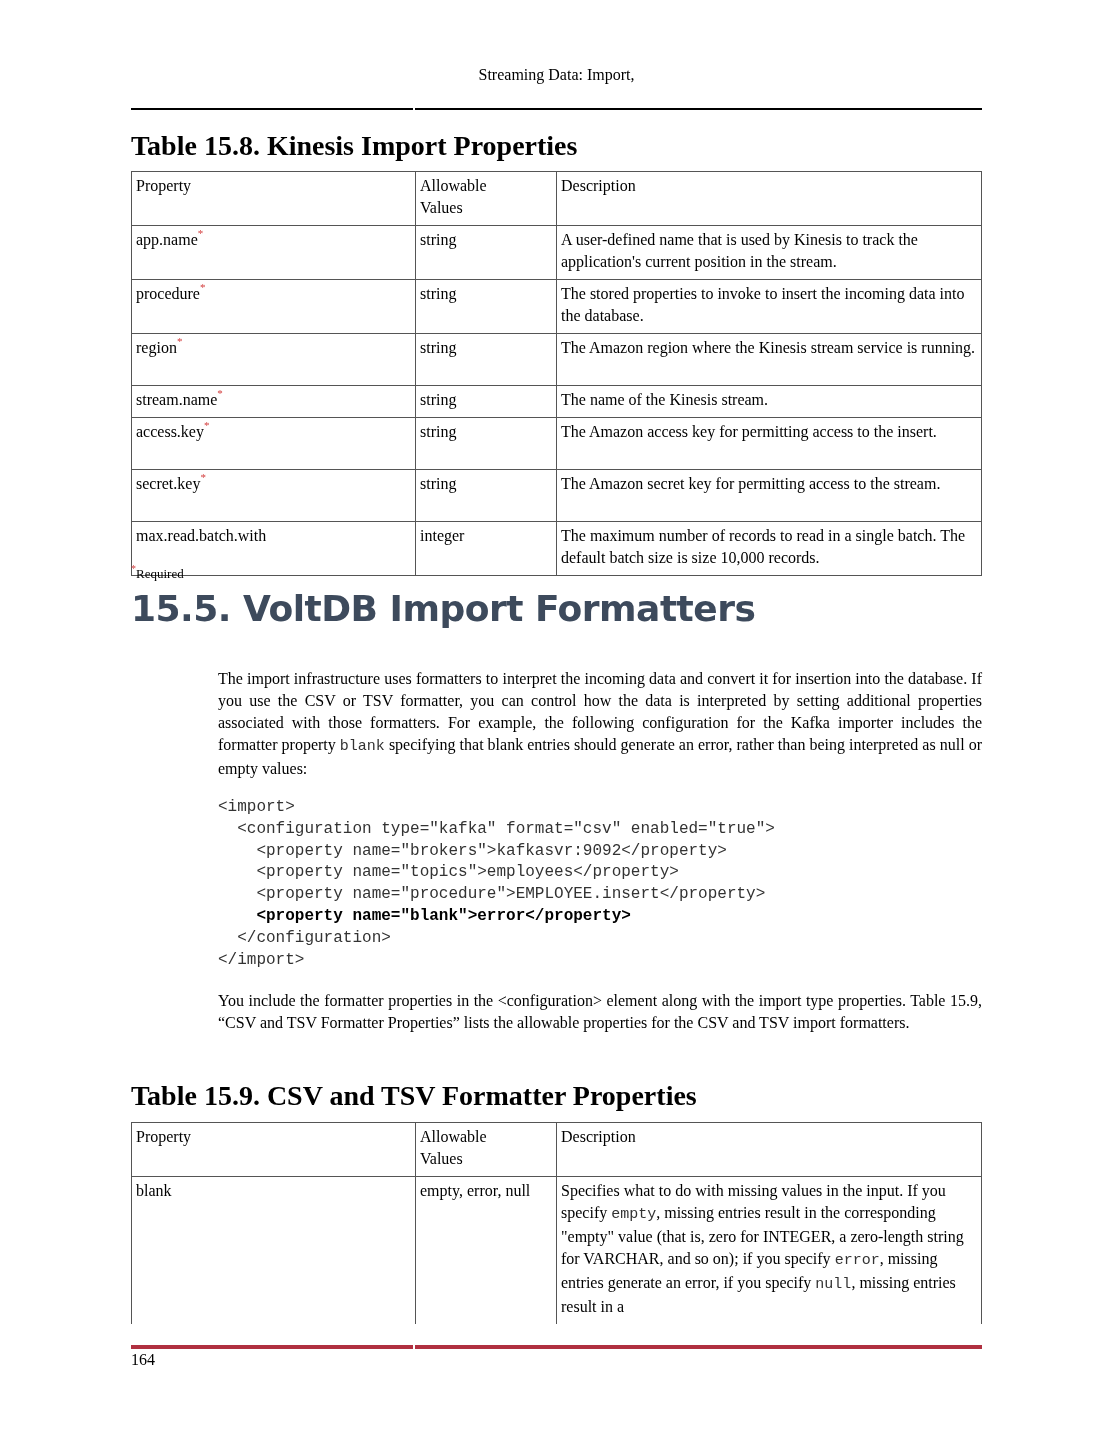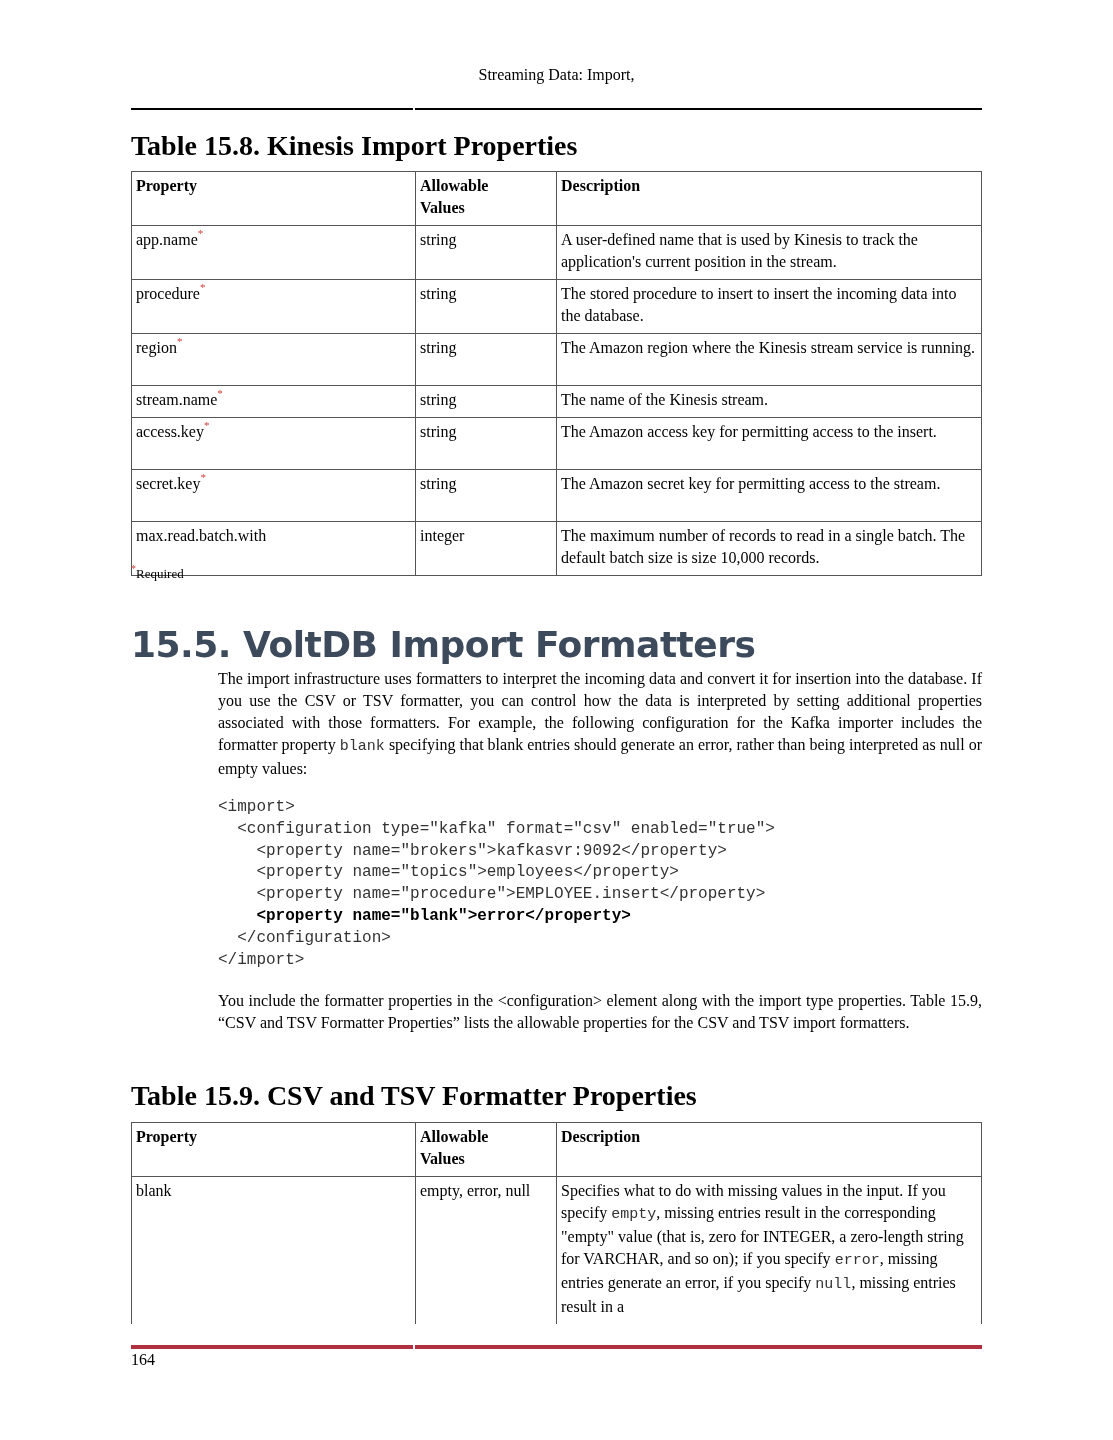--- a/index.html
+++ b/index.html
@@ -23,34 +23,34 @@
       position: absolute; left: 131px; font-weight: bold; font-size: 28px;
     }
     table.props {
       position: absolute; left: 131px; width: 851px;
       border-collapse: collapse; font-size: 16px; line-height: 22px;
     }
     table.props th, table.props td {
       border: 1px solid #555; vertical-align: top; text-align: left;
       padding: 3px 4px 6px 4px;
     }
-    table.props th { font-weight: bold; }
+    table.props th { font-weight: normal; }
     table.props col.c1 { width: 284px; }
     table.props col.c2 { width: 141px; }
     .req {
       color: #d33b3b; font-size: 11px; vertical-align: super; line-height: 0;
       position: relative; top: -2px;
     }
     .footnote {
       position: absolute; left: 131px; top: 566px; font-size: 13px;
     }
     .footnote .req { font-size: 10px; top: -1px; }
 
     .section-title {
-      position: absolute; left: 131px; top: 624px; margin: 0;
+      position: absolute; left: 131px; top: 588px; margin: 0;
       font-family: "DejaVu Sans", sans-serif; font-weight: bold;
       font-size: 36px; color: #3d4a5c; letter-spacing: -0.5px;
     }
     .para {
       position: absolute; left: 218px; width: 764px;
       font-size: 16px; line-height: 22px; text-align: justify; margin: 0;
     }
     .mono { font-family: "Liberation Mono", monospace; color: #333; font-size: 15px; }
     pre.code {
       position: absolute; left: 218px; top: 797px; margin: 0;
@@ -99,21 +99,21 @@
   </thead>
   <tbody>
     <tr style="height:52px;">
       <td><span>app.name</span><span class="req">*</span></td>
       <td>string</td>
       <td>A user-defined name that is used by Kinesis to track the application's current position in the stream.</td>
     </tr>
     <tr style="height:52px;">
       <td><span>procedure</span><span class="req">*</span></td>
       <td>string</td>
-      <td>The stored procedure to insert to insert the incoming data into the database.</td>
+      <td>The stored properties to invoke to insert the incoming data into the database.</td>
     </tr>
     <tr style="height:52px;">
       <td><span>region</span><span class="req">*</span></td>
       <td>string</td>
       <td>The Amazon region where the Kinesis stream service is running.</td>
     </tr>
     <tr style="height:30px;">
       <td><span>stream.name</span><span class="req">*</span></td>
       <td>string</td>
       <td>The name of the Kinesis stream.</td>

